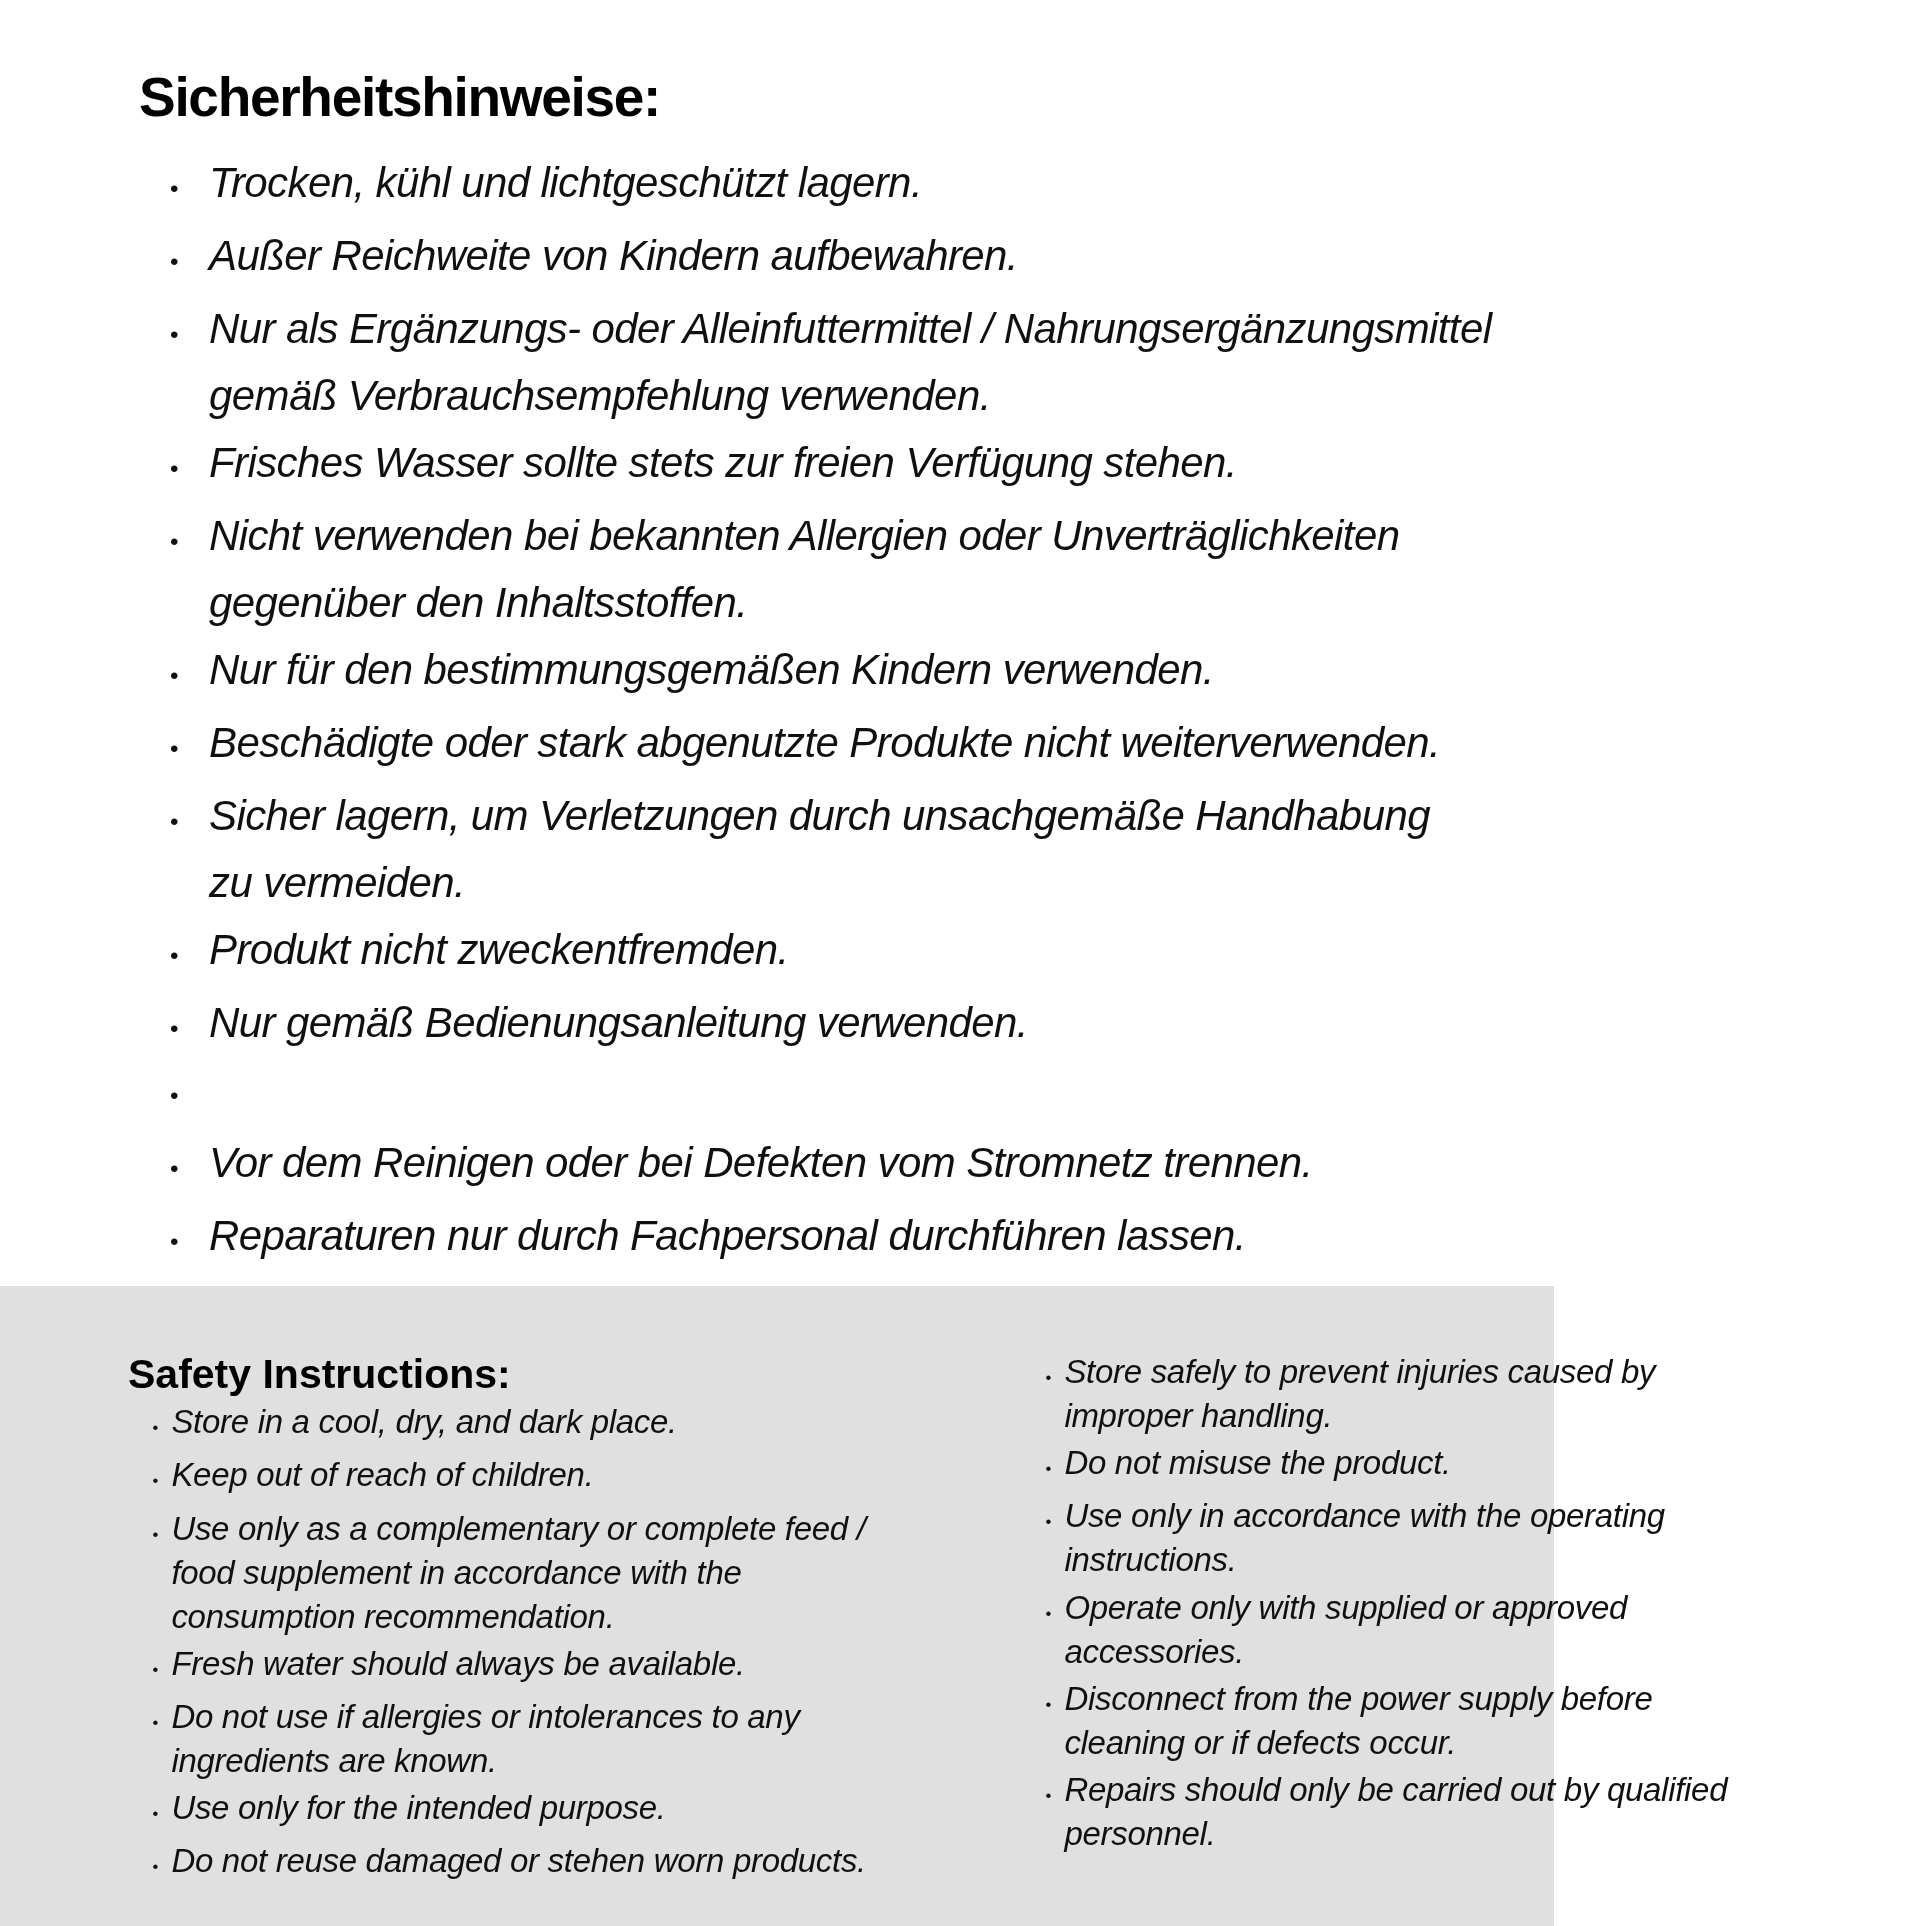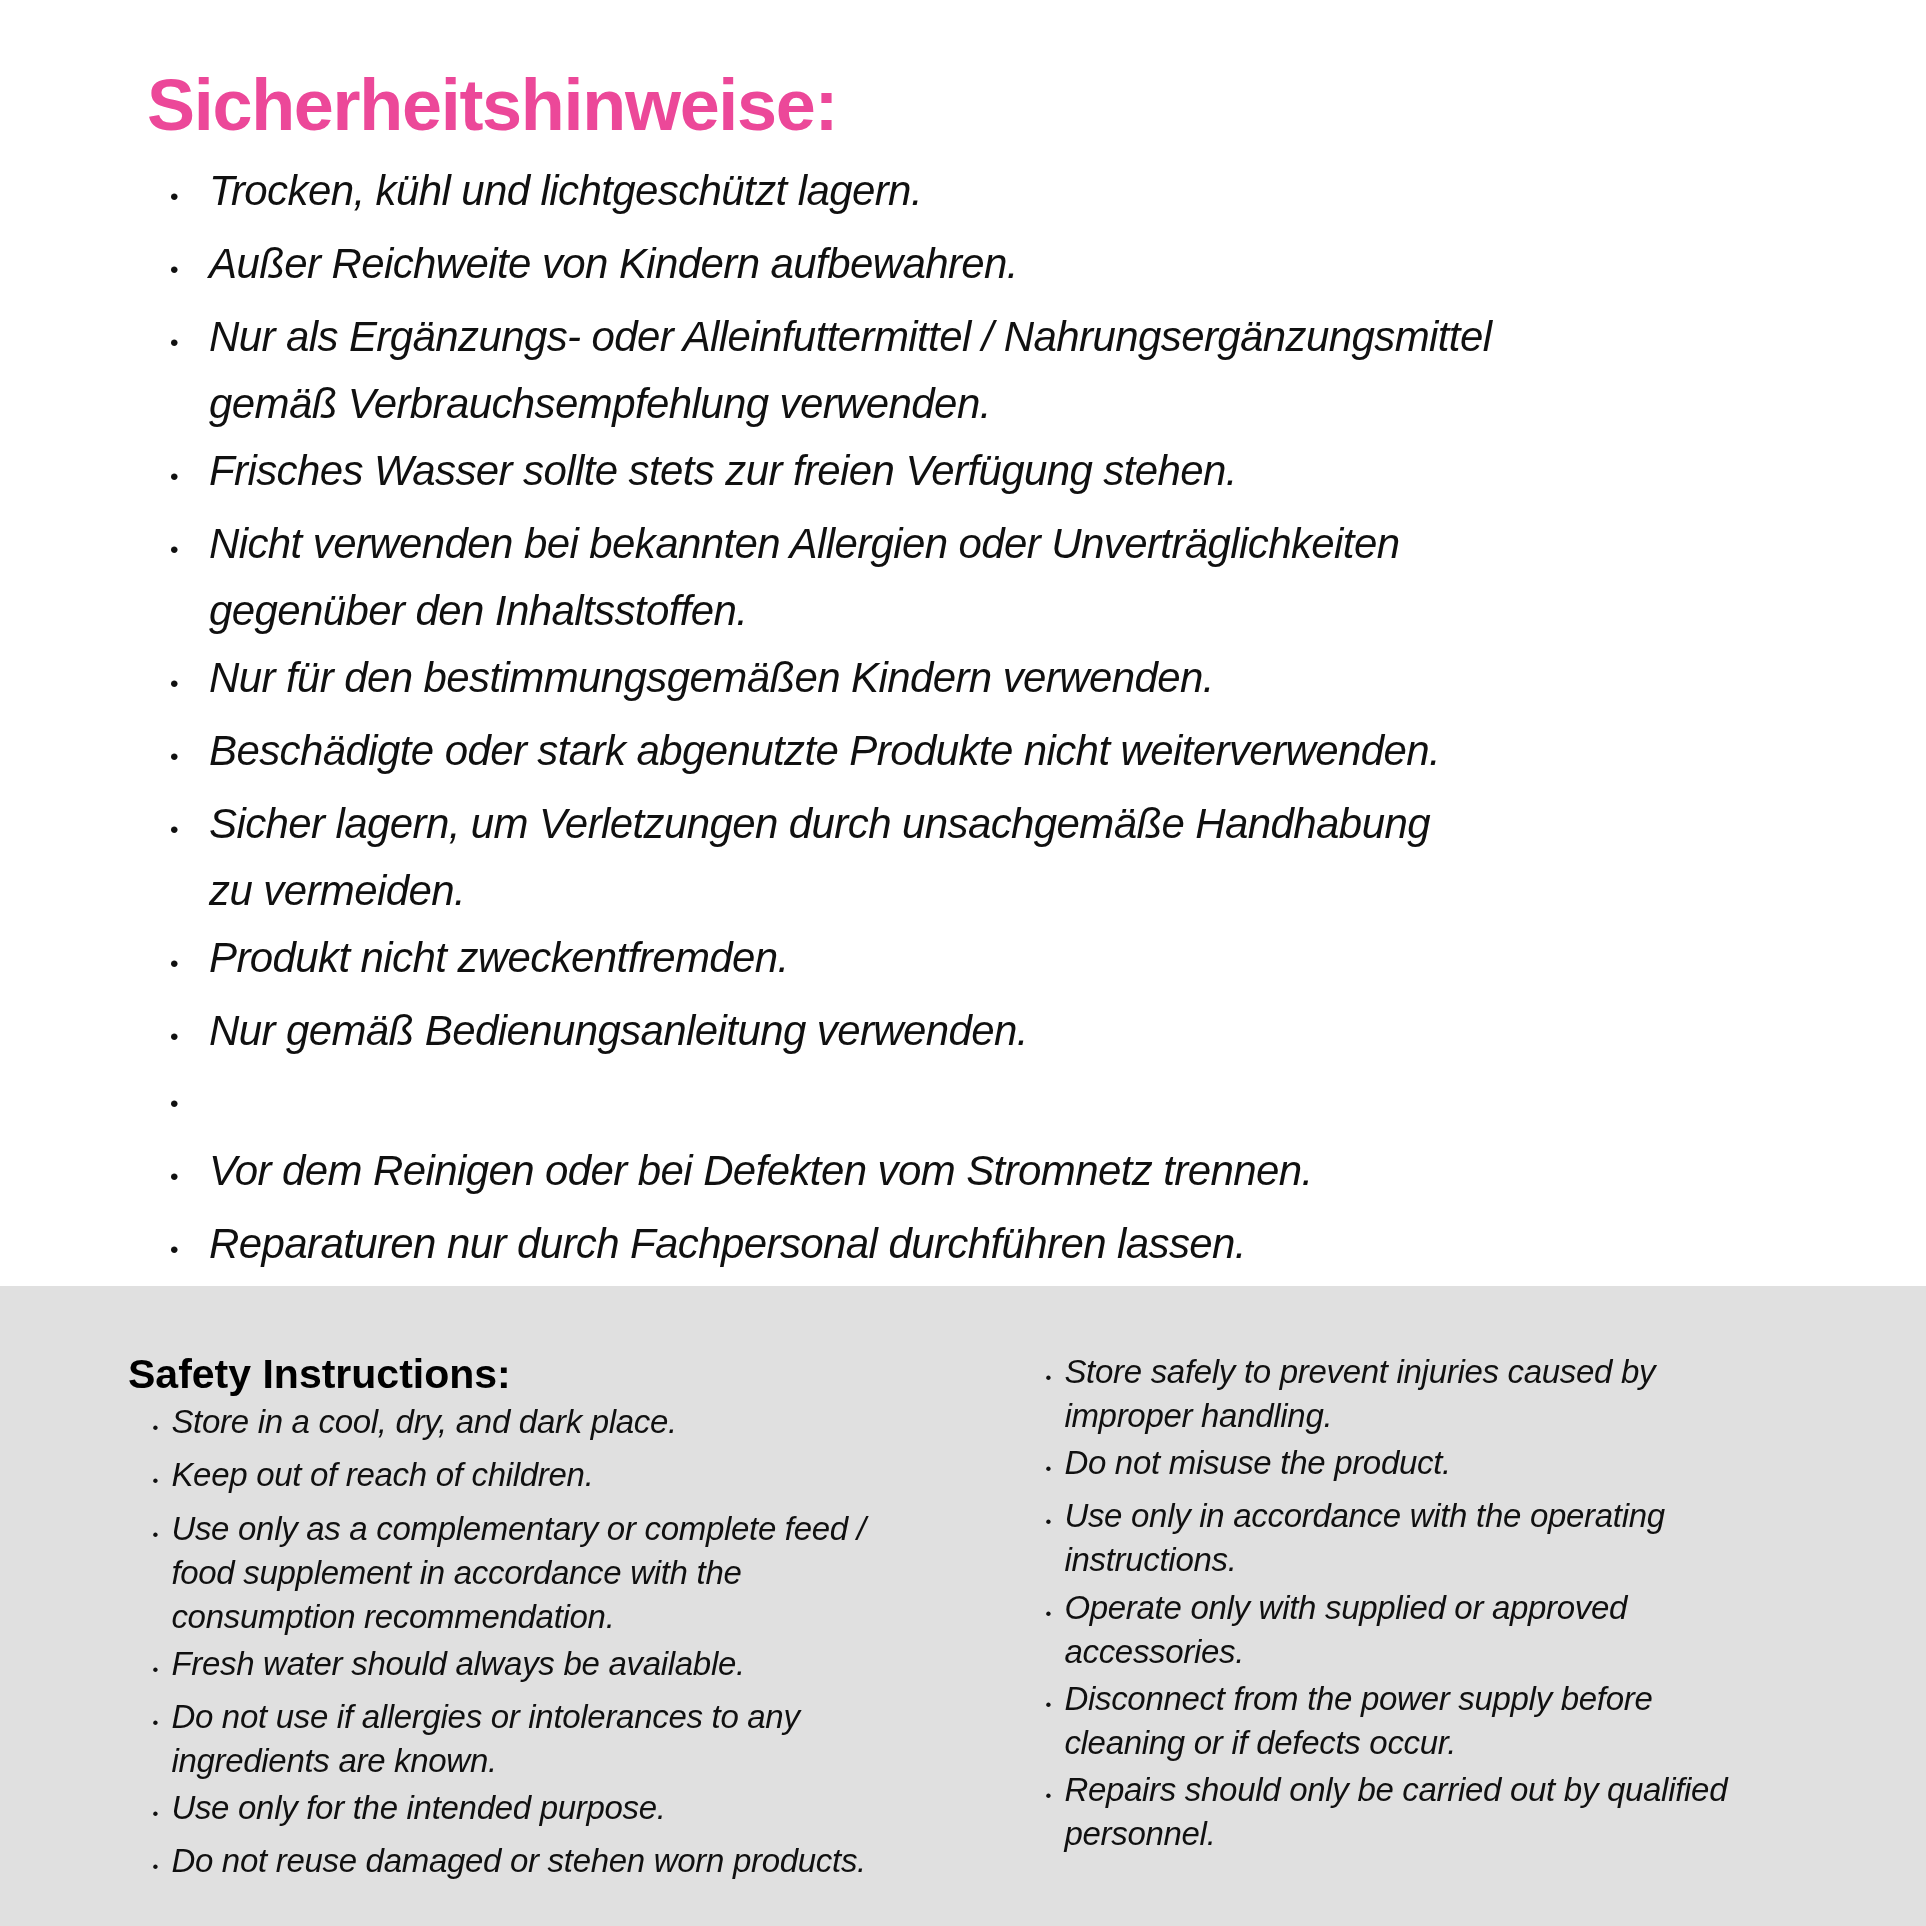--- a/index.html
+++ b/index.html
@@ -18,26 +18,26 @@
   }
 
   
   .de-section {
     position: absolute;
     left: 135px;
     top: 62px;
     width: 1734px;
   }
   .de-heading {
-    margin: 12px;
-    font-size: 72px;
+    margin: 4px;
+    font-size: 55px;
     line-height: 62px;
     font-weight: 700;
     letter-spacing: -1.3px;
-    color: #ec4899;
+    color: #000000;
   }
   .de-list {
     list-style: none;
     margin: 20.5px 0 0 26px;
     padding: 0;
     font-size: 42px;
     line-height: 67px;
     letter-spacing: -0.6px;
   }
   .de-list li {
@@ -54,21 +54,21 @@
   .txt {
     white-space: pre-line;
     font-style: italic;
   }
 
   
   .en-panel {
     position: absolute;
     left: 0;
     top: 1286px;
-    width: 1926px;
+    width: 1554px;
     height: 640px;
     background: #e0e0e0;
   }
   .en-col {
     position: absolute;
     top: 64px;
   }
   .en-col-left  { left: 128px;  width: 860px; }
   .en-col-right { left: 1021px; width: 873px; }
   .en-heading {

